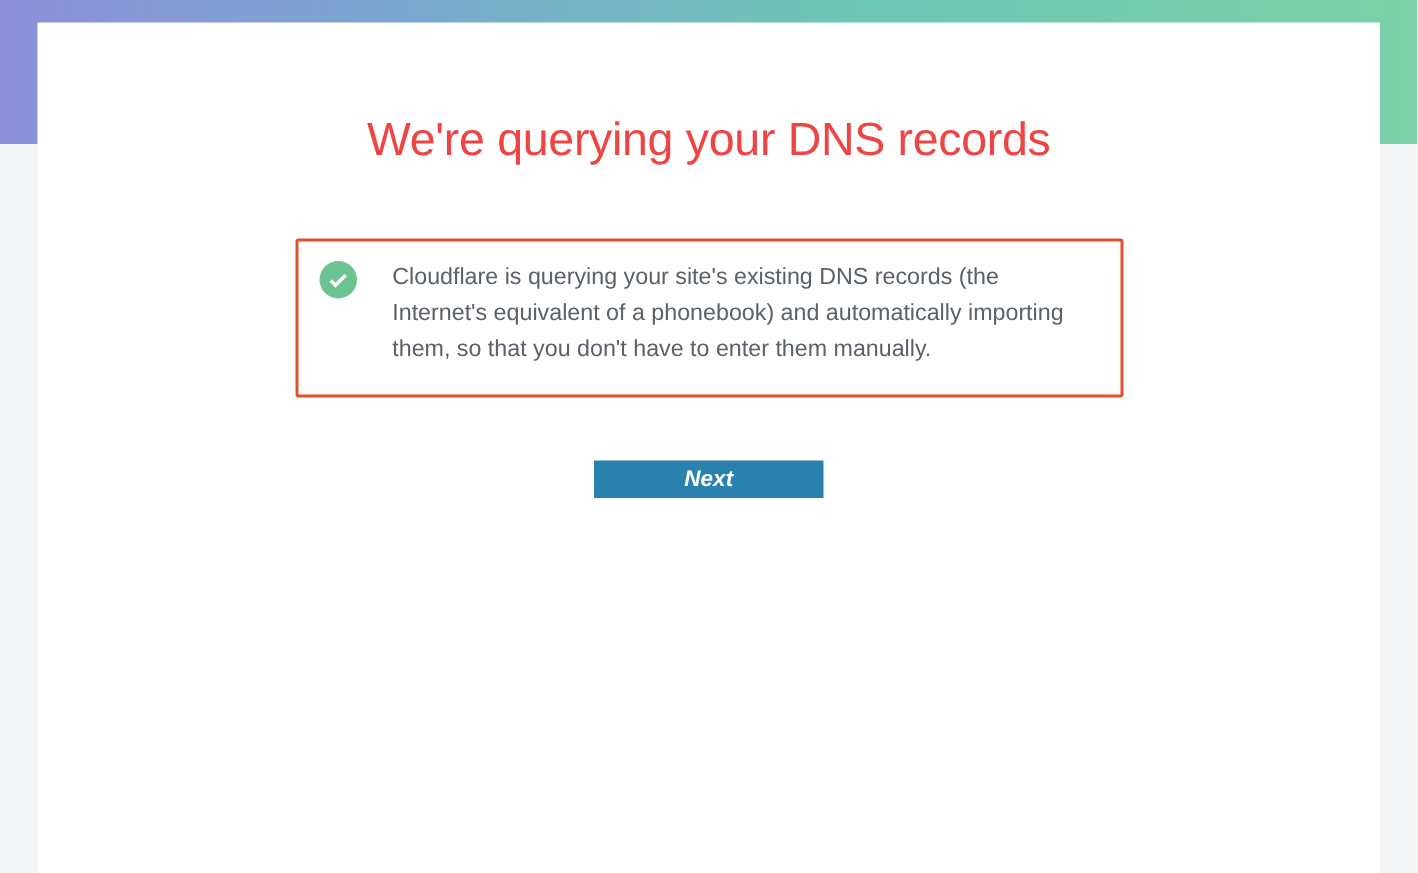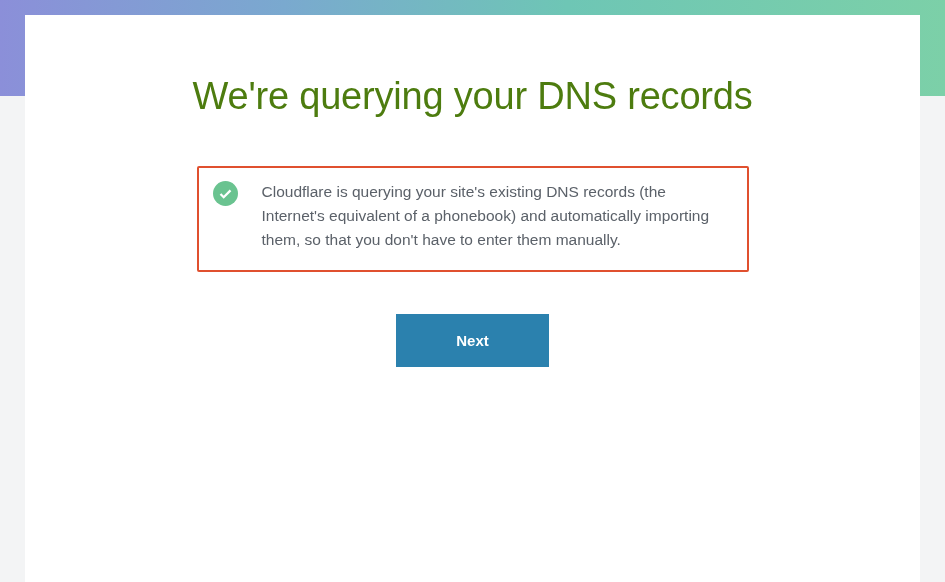--- a/index.html
+++ b/index.html
@@ -27,23 +27,23 @@
       position: absolute;
       top: 15px;
       left: 25px;
       right: 25px;
       bottom: 0;
       background: #ffffff;
       padding: 60px 80px 50px 80px;
     }
     .heading {
       text-align: center;
-      font-size: 38px;
+      font-size: 31px;
       font-weight: 400;
-      color: #4d7c0f;
+      color: #ef4444;
       margin-bottom: 36px;
       letter-spacing: -0.2px;
     }
     .steps {
       display: flex;
       flex-direction: row;
       gap: 0;
       margin-top: 48px;
     }
     .step {
@@ -92,23 +92,24 @@
       display: flex;
       justify-content: center;
       margin-top: 28px;
     }
     .next-button {
       background: #2b81ae;
       color: #ffffff;
       border: none;
       font-size: 15px;
       font-weight: 700;
-      padding: 18px 60px;
+      padding: 4px 60px;
       cursor: pointer;
       font-family: inherit;
+      font-style: italic;
     }
   </style>
 </head>
 <body>
 
 <div class="top-gradient"></div>
 
 <div class="card">
   <h1 class="heading">We're querying your DNS records</h1>
 

